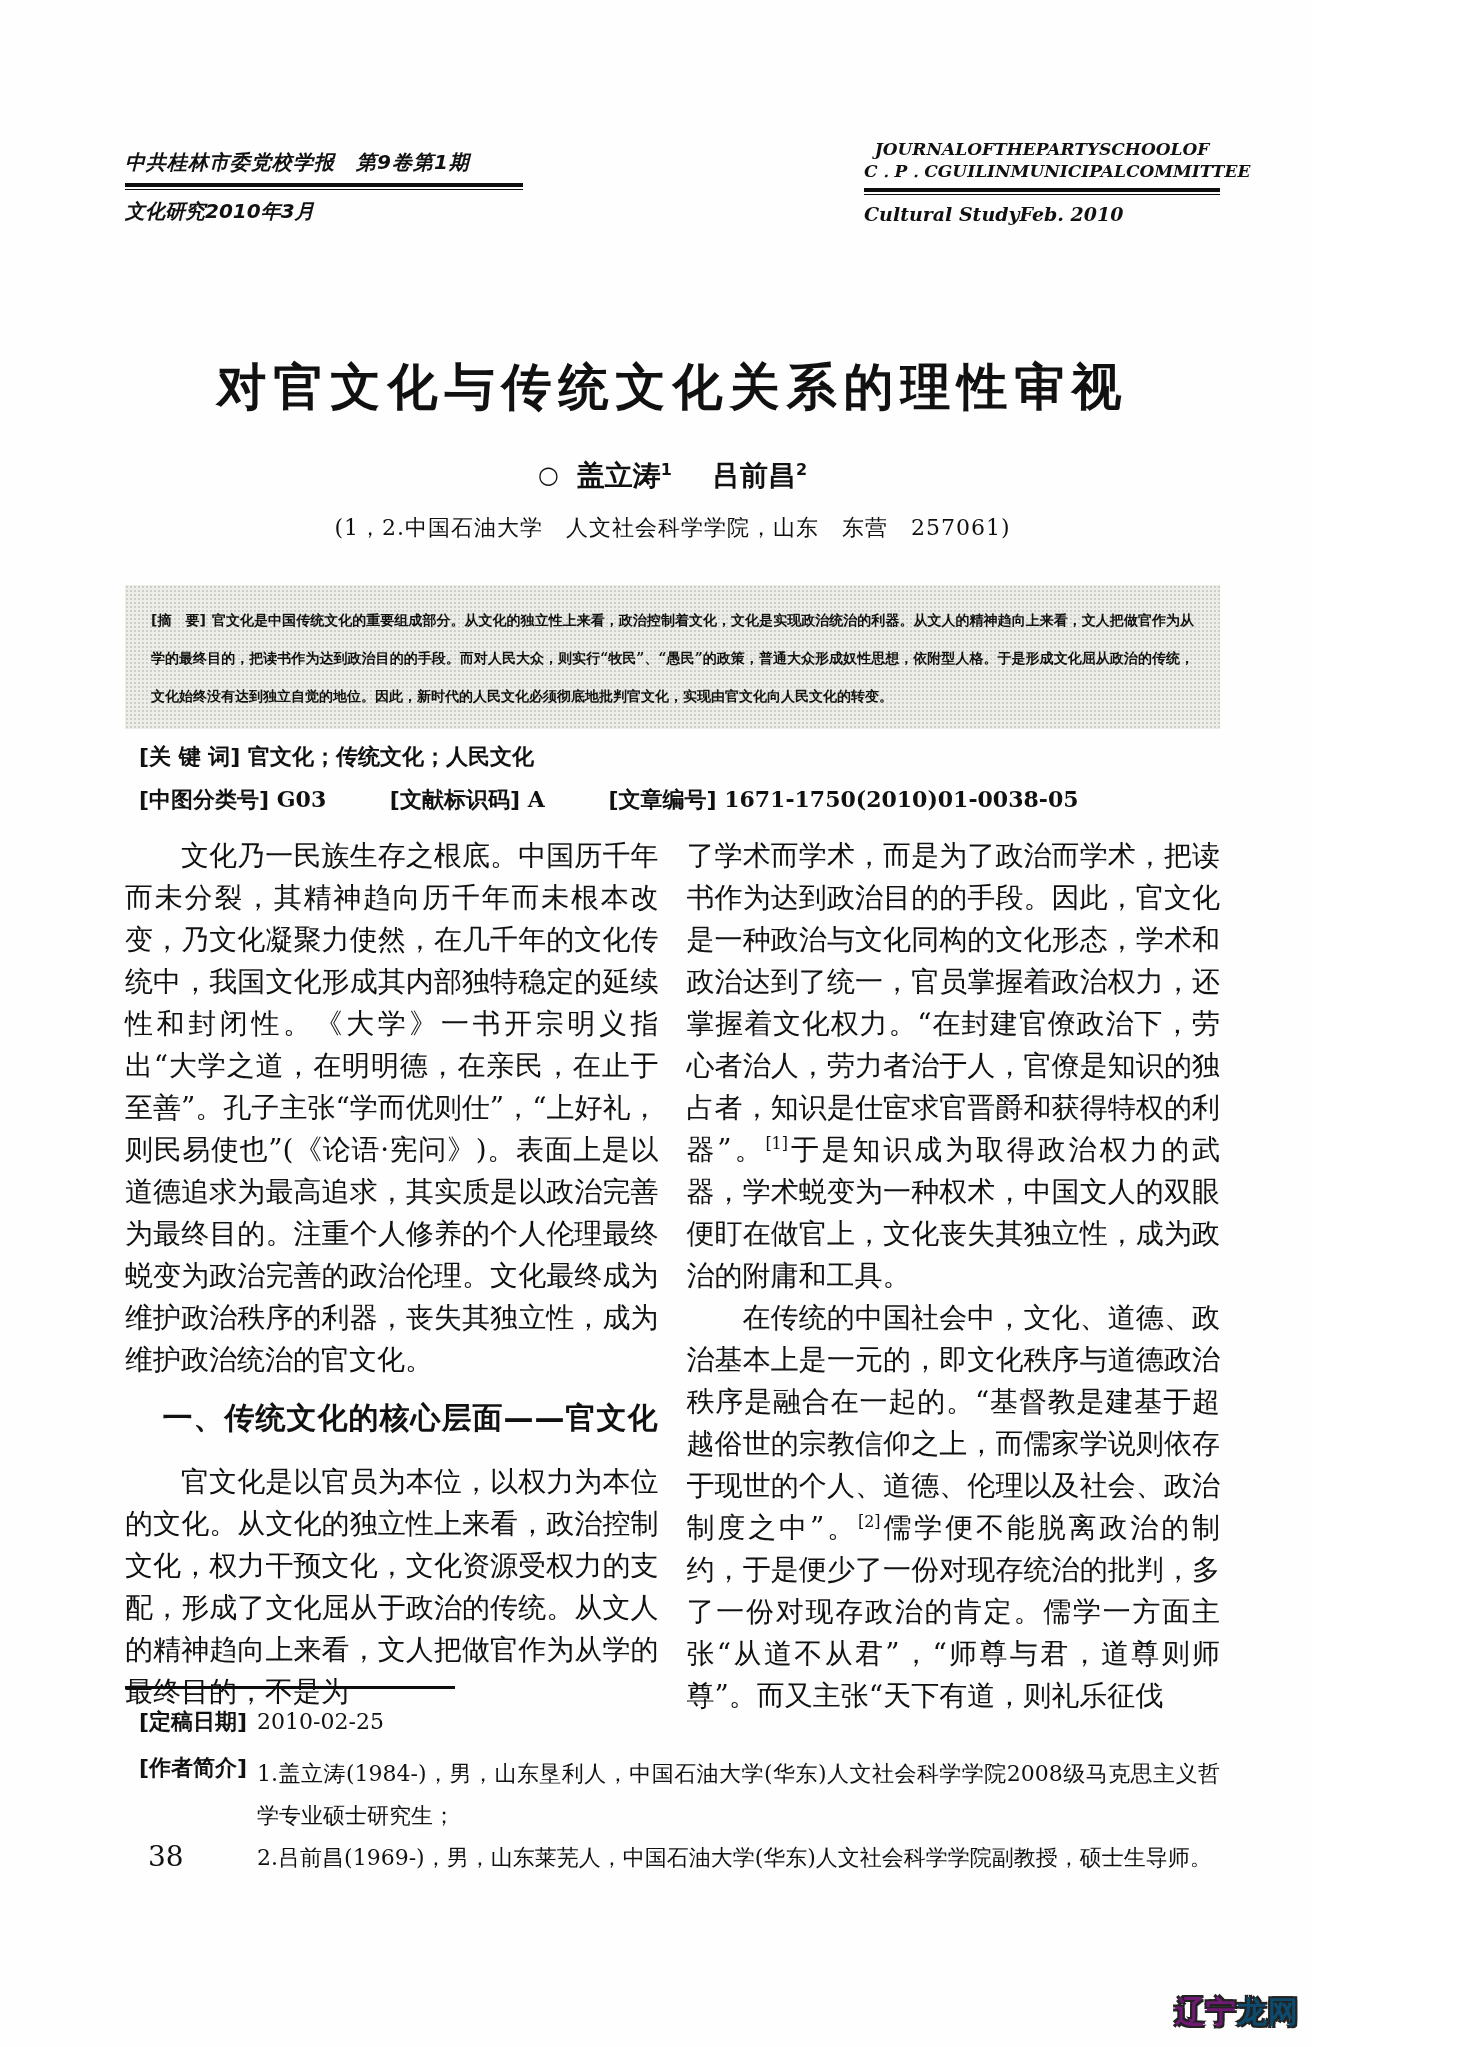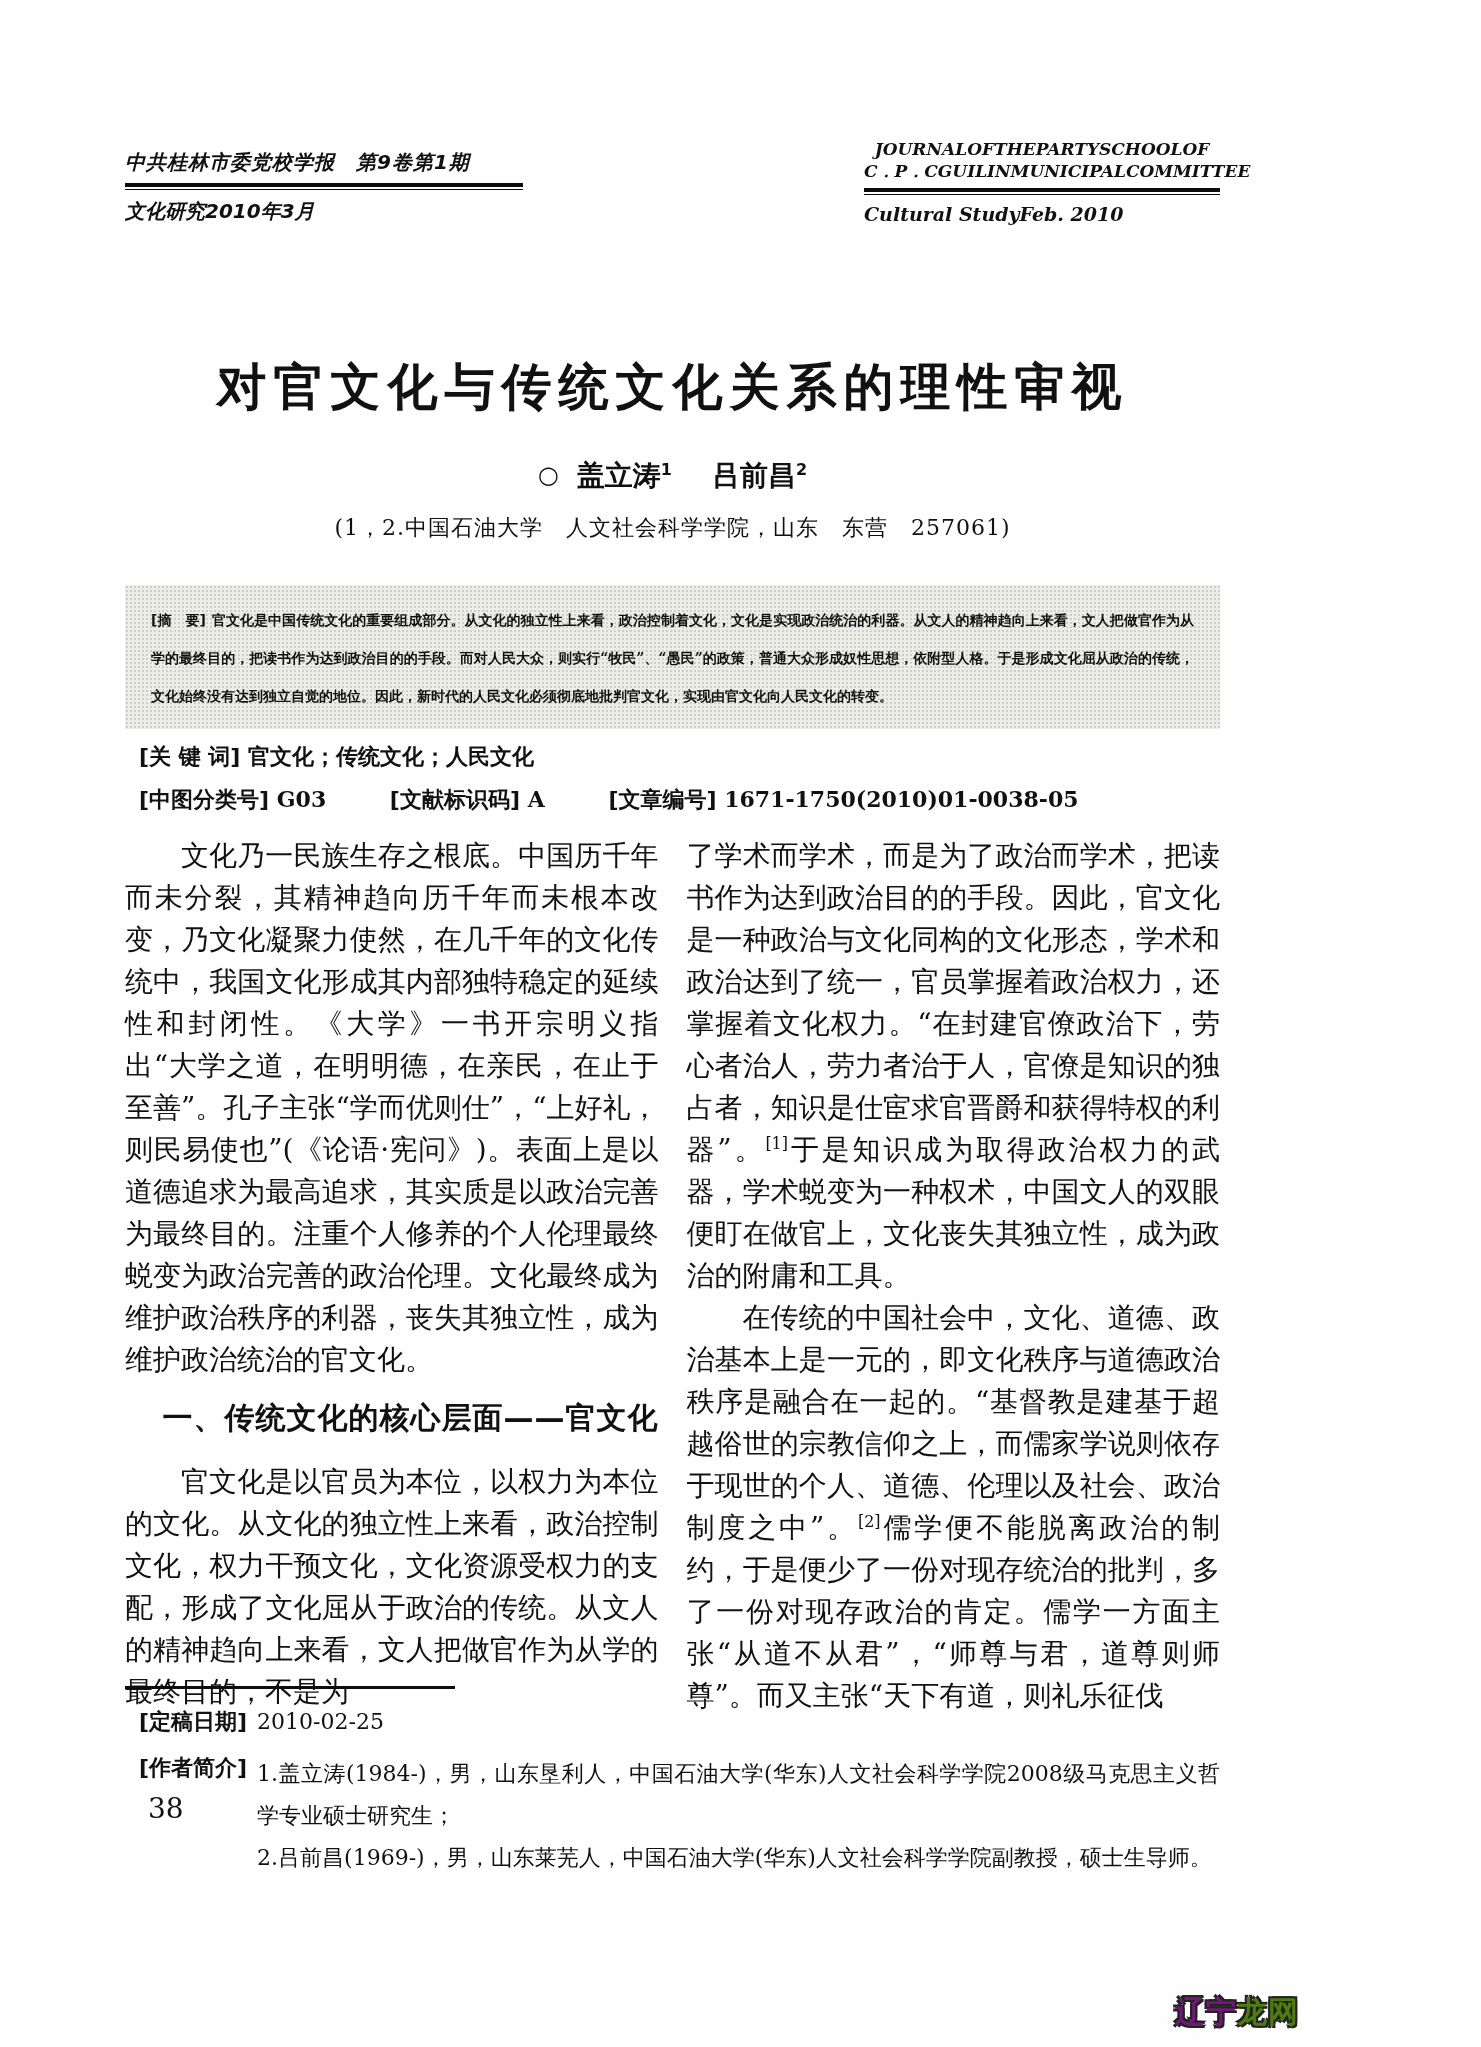--- a/index.html
+++ b/index.html
@@ -126,41 +126,41 @@
   .page-footer { position: absolute; left: 125px; right: 93px; top: 1686px; }
   .foot-rule { width: 330px; border-top: 3px solid #0d0d0d; margin-bottom: 18px; }
   .foot-line { font-size: 22px; padding-left: 14px; }
   .f-label { font-family: "DejaVu Sans", sans-serif; font-weight: bold; margin-right: 10px; }
   .bio-row { display: flex; padding-left: 14px; margin-top: 16px; font-size: 22px; }
   .bio-items { flex: 1; line-height: 42px; text-align: justify; }
   .bio-item { margin: 0; }
   .page-number {
     position: absolute;
     left: 148px;
-    top: 1792px;
+    top: 1840px;
     font-size: 28px;
   }
 
   
   .watermark {
     position: absolute;
     right: 14px;
     top: 1992px;
     font-family: "DejaVu Sans", sans-serif;
     font-weight: bold;
     font-size: 30px;
     letter-spacing: 1px;
     white-space: nowrap;
   }
   .wm-orange {
     color: #701a75;
     text-shadow: -2px -2px 0 #222, 2px -2px 0 #222, -2px 2px 0 #222, 2px 2px 0 #222;
   }
   .wm-white {
-    color: #4d7c0f;
+    color: #0c4a6e;
     text-shadow: -2px -2px 0 #222, 2px -2px 0 #222, -2px 2px 0 #222, 2px 2px 0 #222;
   }
 </style>
 </head>
 <body>
 
 <div class="page">
   <div class="content">
 
     <header class="journal-header">

